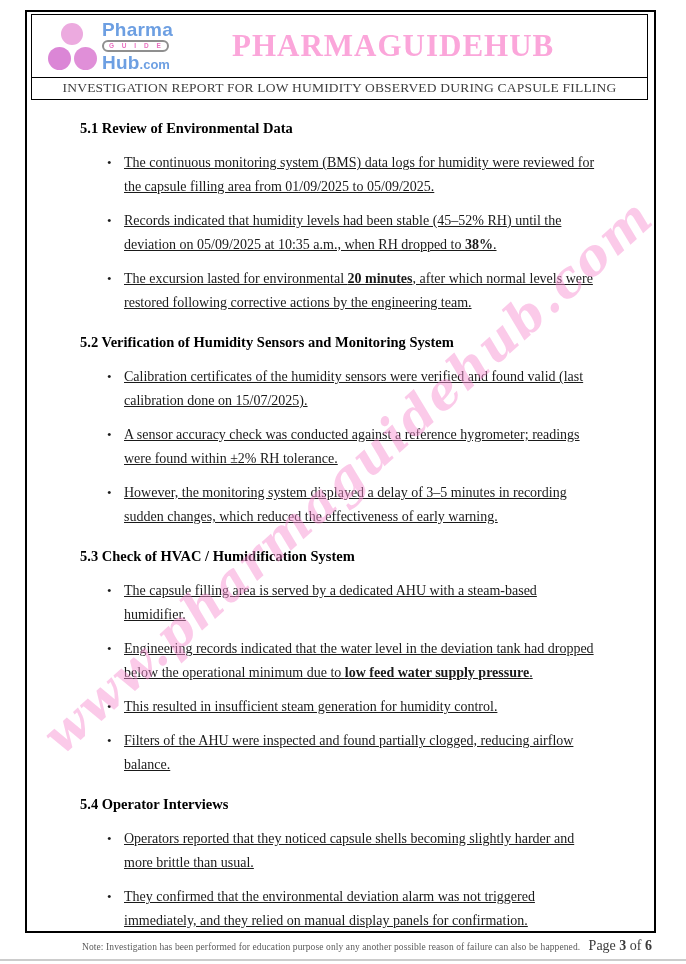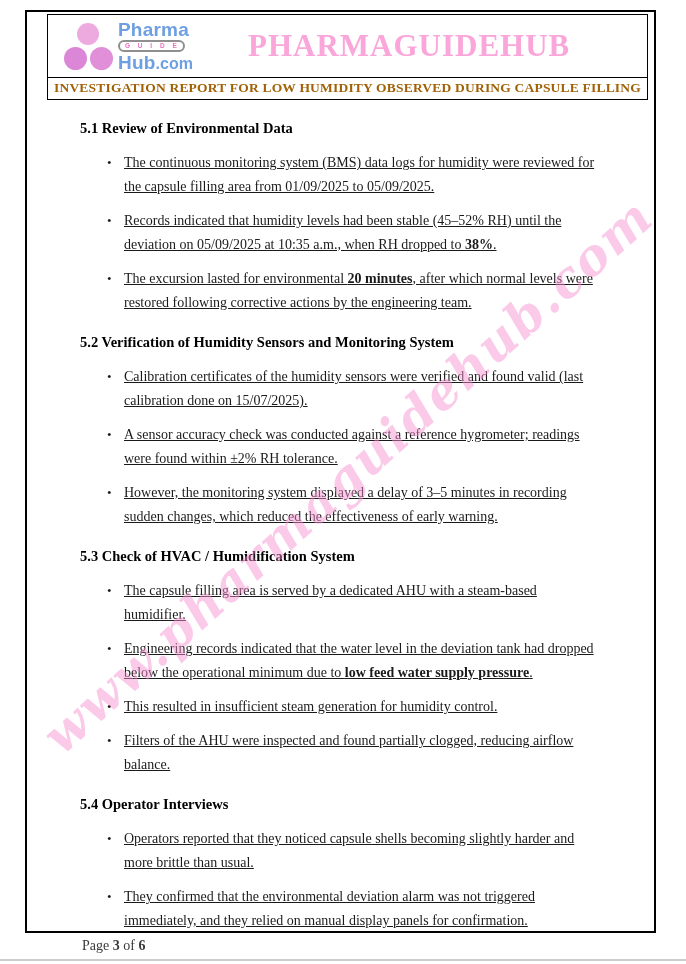--- a/index.html
+++ b/index.html
@@ -6,46 +6,46 @@
   body{
     width:686px;height:964px;position:relative;background:#ffffff;
     font-family:"Liberation Serif", serif;color:#1a1a1a;overflow:hidden;
   }
   .page-border{
     position:absolute;left:25px;top:10px;width:631px;height:923px;
     border:2px solid #000;background:#fff;box-sizing:border-box;
   }
   
   .header-box{
-    margin:2px 6px 0 20px;border:1px solid #000;box-sizing:border-box;
+    margin:2px 6px 0 4px;border:1px solid #000;box-sizing:border-box;
   }
   .header-top{display:flex;align-items:center;height:62px;}
   .logo-cell{width:200px;display:flex;align-items:center;padding-left:16px;box-sizing:border-box;}
   .logo-circles{position:relative;width:50px;height:48px;flex:0 0 auto;}
   .circle{position:absolute;border-radius:50%;}
   .circle.top{left:13px;top:1px;width:22px;height:22px;background:#ecaadf;}
   .circle.bl{left:0px;top:25px;width:23px;height:23px;background:#db86d6;}
   .circle.br{left:26px;top:25px;width:23px;height:23px;background:#e08fd8;}
   .logo-text{margin-left:4px;line-height:1;display:flex;flex-direction:column;align-items:flex-start;}
   .logo-word{font-family:"Liberation Sans", sans-serif;font-weight:bold;font-size:19px;color:#6d9fe2;letter-spacing:0.2px;}
   .logo-badge{
     margin:1px 0;border:2px solid #8f8f8f;border-radius:6px;background:#fff;
     font-family:"Liberation Sans", sans-serif;font-weight:bold;font-size:6.5px;color:#e96fc0;
     letter-spacing:3px;padding:1px 3px 1px 5px;line-height:1;
   }
   .logo-word2-row{display:flex;align-items:baseline;}
-  .logo-suffix{font-family:"Liberation Sans", sans-serif;font-weight:bold;font-size:16px;color:#6d9fe2;}
+  .logo-suffix{font-family:"Liberation Sans", sans-serif;font-weight:bold;font-size:13px;color:#6d9fe2;}
   .title-cell{flex:1;text-align:left;}
   .brand-title{
     font-family:"Liberation Serif", serif;font-weight:bold;font-size:31px;
     color:#fba6da;letter-spacing:1px;
   }
   .header-sub{
     border-top:1px solid #000;text-align:center;padding:2px 0 3px 0;
-    font-weight:bold;font-size:13.5px;color:#a16207;letter-spacing:0.2px;
+    font-weight:normal;font-size:13.5px;color:#404040;letter-spacing:0.2px;
   }
   
   .report-body{padding:15px 58px 4px 53px;}
   .section-heading{
     font-weight:bold;font-size:14.5px;color:#000;margin:15px 0 11px 0;line-height:24px;
   }
   .report-body .section-heading:first-child{margin-top:1px;}
   .bullet-item{
     display:flex;margin:0 0 10px 27px;line-height:24px;font-size:14px;
   }
@@ -155,16 +155,17 @@
         <span class="bullet-marker">•</span>
         <span class="bullet-text"><span>They confirmed that the environmental deviation alarm was not triggered immediately, and they relied on manual display panels for confirmation.</span></span>
       </div>
     </main>
 
 </div>
 
 <div class="watermark">www.pharmaguidehub.com</div>
 
 <div class="footer-row">
+  <span class="footer-note">Note: Investigation has been performed for education purpose only any another possible reason of failure can also be happened.</span>
   <span class="page-num"><span>Page </span><span class="bold">3</span><span> of </span><span class="bold">6</span></span>
 </div>
 
 <div class="bottom-line"></div>
 
 </body></html>

